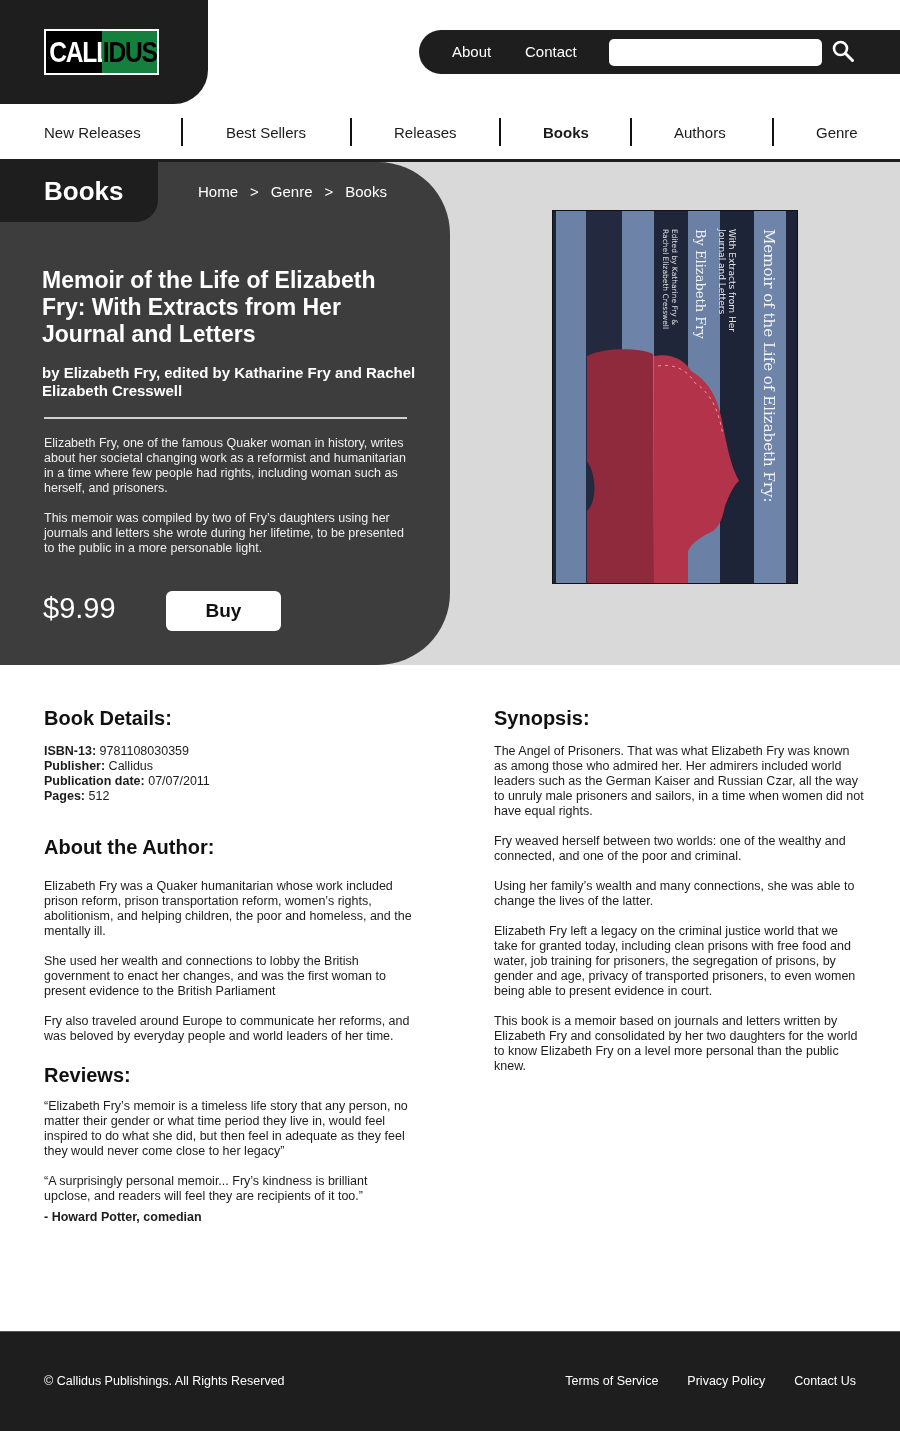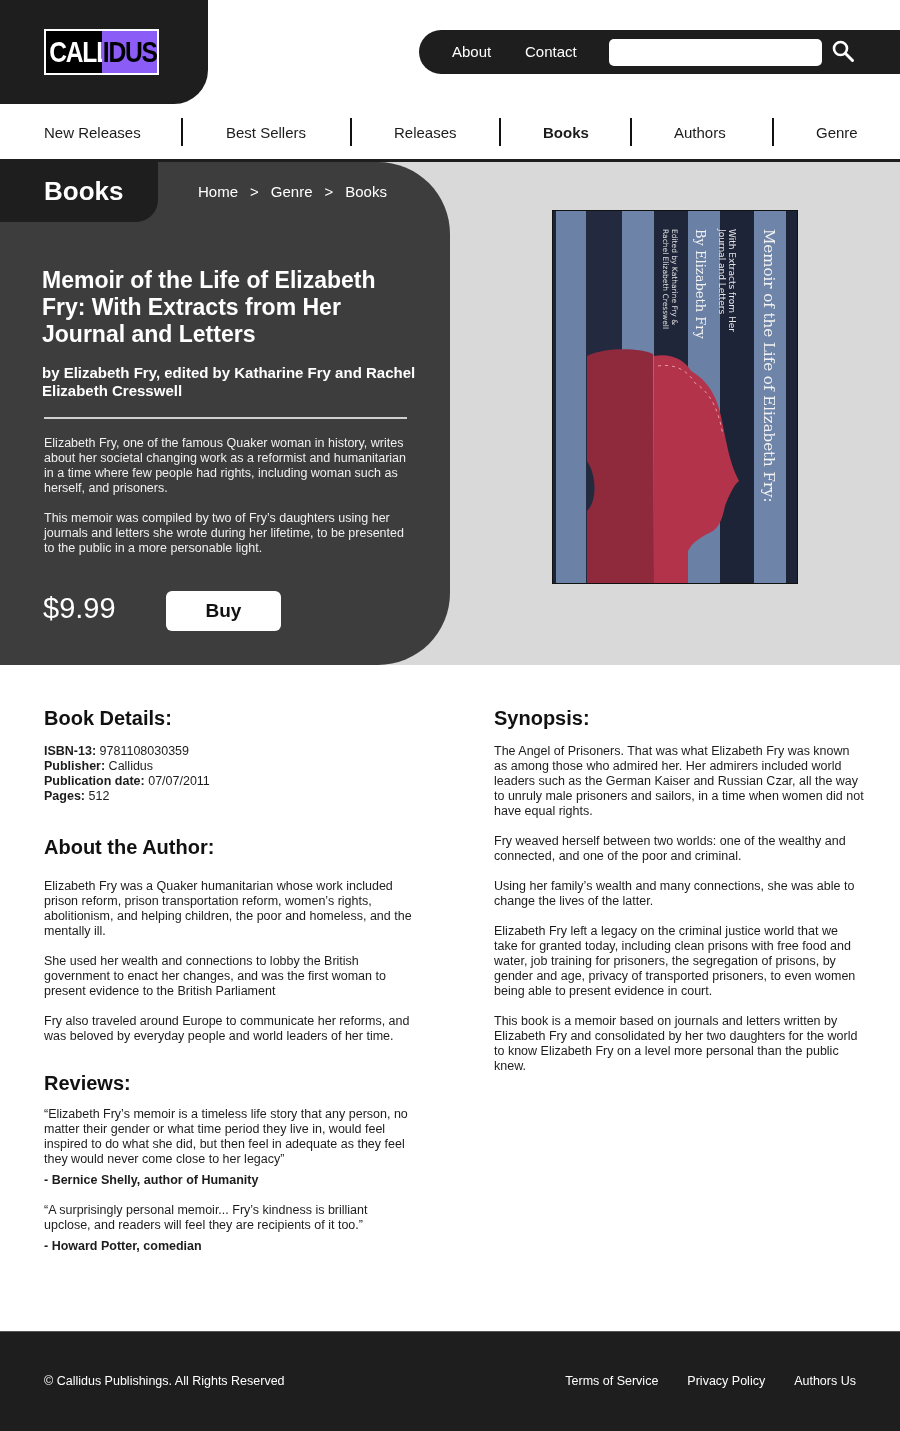--- a/index.html
+++ b/index.html
@@ -4,21 +4,21 @@
 <style>
   * { box-sizing: border-box; margin: 0; padding: 0; }
   html, body { width: 900px; background: #ffffff; }
   body { font-family: "Liberation Sans", "DejaVu Sans", sans-serif; color: #1c1c1c; position: relative; height: 1431px; overflow: hidden; }
 
   
   .logo-block { position: absolute; left: 0; top: 0; width: 208px; height: 104px; background: #1e1e1e; border-bottom-right-radius: 34px; }
   .logo { position: absolute; left: 44px; top: 29px; width: 115px; height: 46px; border: 2px solid #fff; display: flex; align-items: stretch; font-family: "Liberation Sans", sans-serif; font-weight: bold; font-size: 30px; letter-spacing: -1.5px; line-height: 42px; }
   .logo .l1 { background: #000; color: #fff; padding-left: 4px; transform: scaleX(0.82); transform-origin: left; width: 66px; display:block; }
   .logo .l1wrap { background:#000; width: 56px; overflow: hidden; }
-  .logo .l2wrap { background:#8b5cf6; flex: 1; overflow: hidden; }
+  .logo .l2wrap { background:#15803d; flex: 1; overflow: hidden; }
   .logo .l2 { color: #000; display:block; transform: scaleX(0.82); transform-origin: left; padding-left: 1px; }
 
   .topbar { position: absolute; left: 419px; top: 30px; width: 481px; height: 44px; background: #1e1e1e; border-radius: 22px 0 0 22px; display: flex; align-items: center; }
   .topbar a { color: #fff; text-decoration: none; font-size: 15px; }
   .topbar .about { position: absolute; left: 33px; top: 13px; }
   .topbar .contact { position: absolute; left: 106px; top: 13px; }
   .search-input { position: absolute; left: 190px; top: 9px; width: 213px; height: 27px; border: none; border-radius: 5px; background: #fff; outline: none; padding: 0 8px; font-size: 13px; }
   .search-btn { position: absolute; left: 411px; top: 9px; width: 26px; height: 26px; background: none; border: none; cursor: pointer; }
 
   
@@ -157,25 +157,24 @@
     <div><b>Pages:</b> <span>512</span></div>
   </div>
 
   <h2 class="sec" style="margin-top:32px">About the Author:</h2>
   <div class="txt para" style="margin-top:20px">
     <p>Elizabeth Fry was a Quaker humanitarian whose work included prison reform, prison transportation reform, women’s rights, abolitionism, and helping children, the poor and homeless, and the mentally ill.</p>
     <p>She used her wealth and connections to lobby the British government to enact her changes, and was the first woman to present evidence to the British Parliament</p>
     <p>Fry also traveled around Europe to communicate her reforms, and was beloved by everyday people and world leaders of her time.</p>
   </div>
 
-  <h2 class="sec" style="margin-top:28px">Reviews:</h2>
+  <h2 class="sec" style="margin-top:20px">Reviews:</h2>
   <div class="txt" style="margin-top:12px">
     <div>
       <p>“Elizabeth Fry’s memoir is a timeless life story that any person, no matter their gender or what time period they live in, would feel inspired to do what she did, but then feel in adequate as they feel they would never come close to her legacy”</p>
-      <p class="review-author">- Bernice Shelly, author of Humanity</p>
     </div>
     <div style="margin-top:15px">
       <p>“A surprisingly personal memoir... Fry’s kindness is brilliant upclose, and readers will feel they are recipients of it too.”</p>
       <p class="review-author">-  Howard Potter, comedian</p>
     </div>
   </div>
 </div>
 
 <div class="col-right">
   <h2 class="sec">Synopsis:</h2>
@@ -186,15 +185,15 @@
     <p>Elizabeth Fry left a legacy on the criminal justice world that we take for granted today, including clean prisons with free food and water, job training for prisoners, the segregation of prisons, by gender and age, privacy of transported prisoners, to even women being able to present evidence in court.</p>
     <p>This book is a memoir based on journals and letters written by Elizabeth Fry and consolidated by her two daughters for the world to know Elizabeth Fry on a level more personal than the public knew.</p>
   </div>
 </div>
 
 <footer class="footer">
   <div class="copy">© Callidus Publishings. All Rights Reserved</div>
   <div class="links">
     <a>Terms of Service</a>
     <a>Privacy Policy</a>
-    <a>Authors Us</a>
+    <a>Contact Us</a>
   </div>
 </footer>
 
 </body></html>

